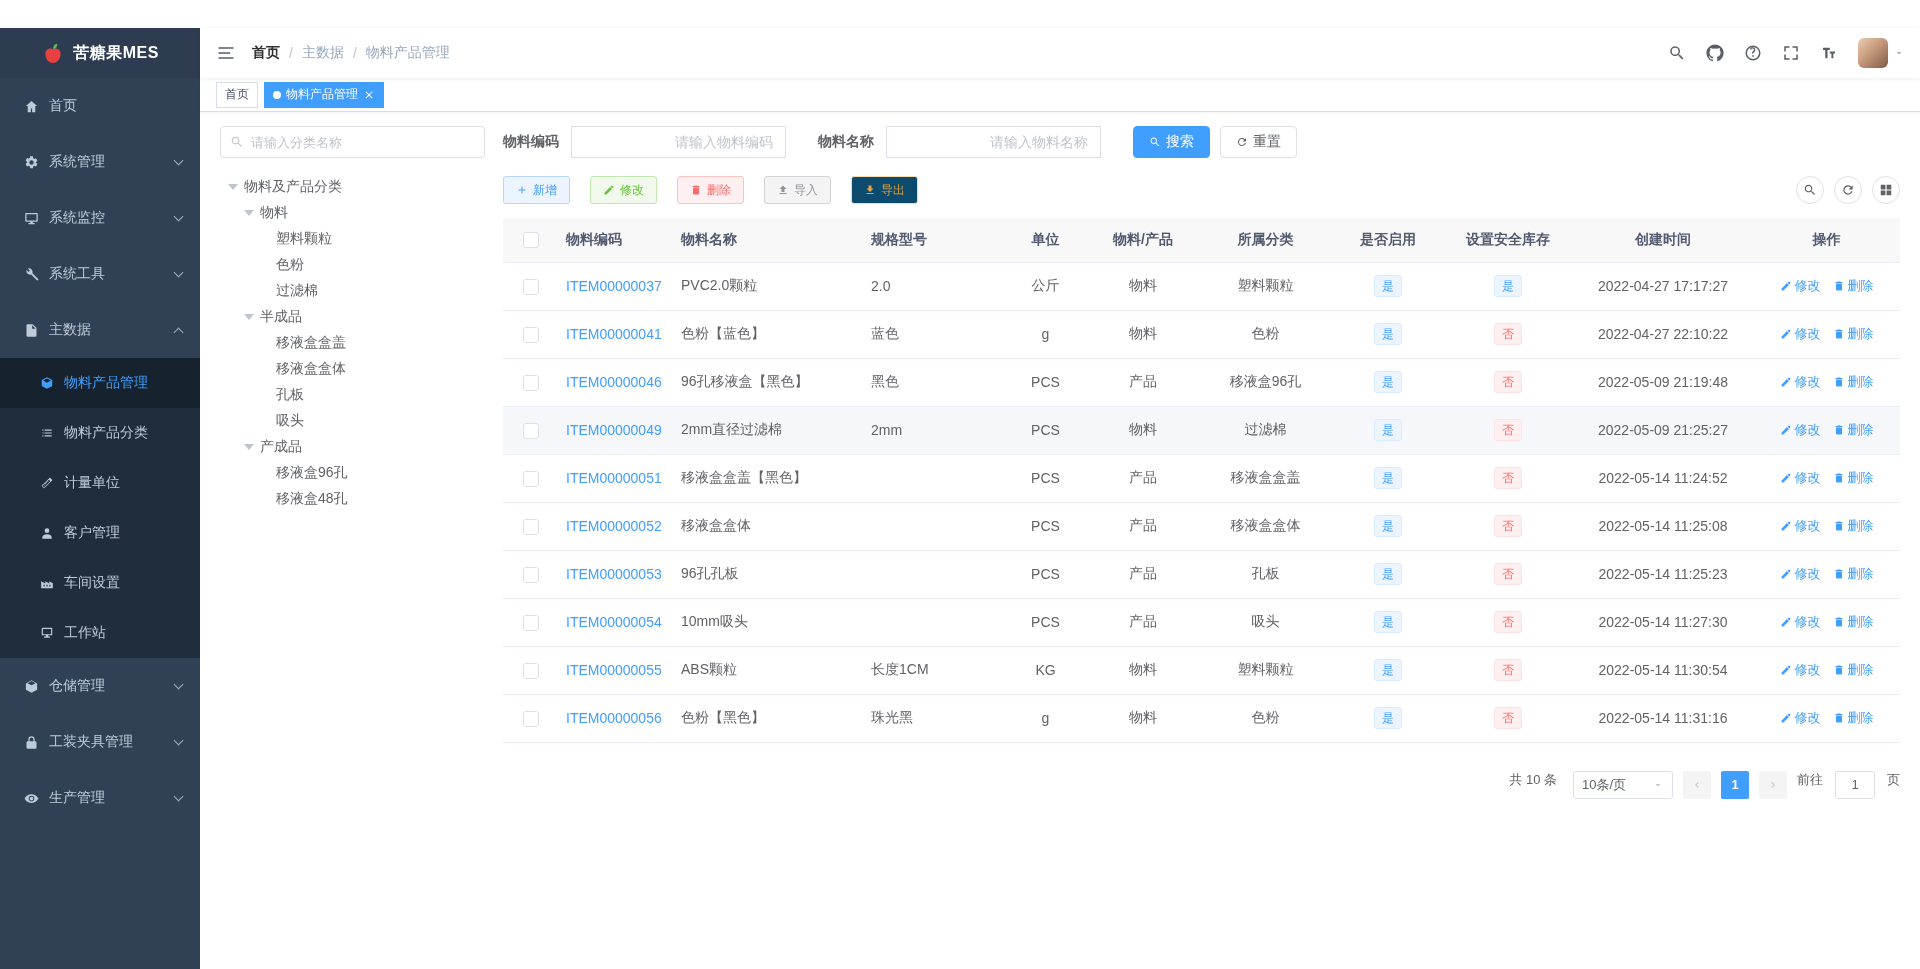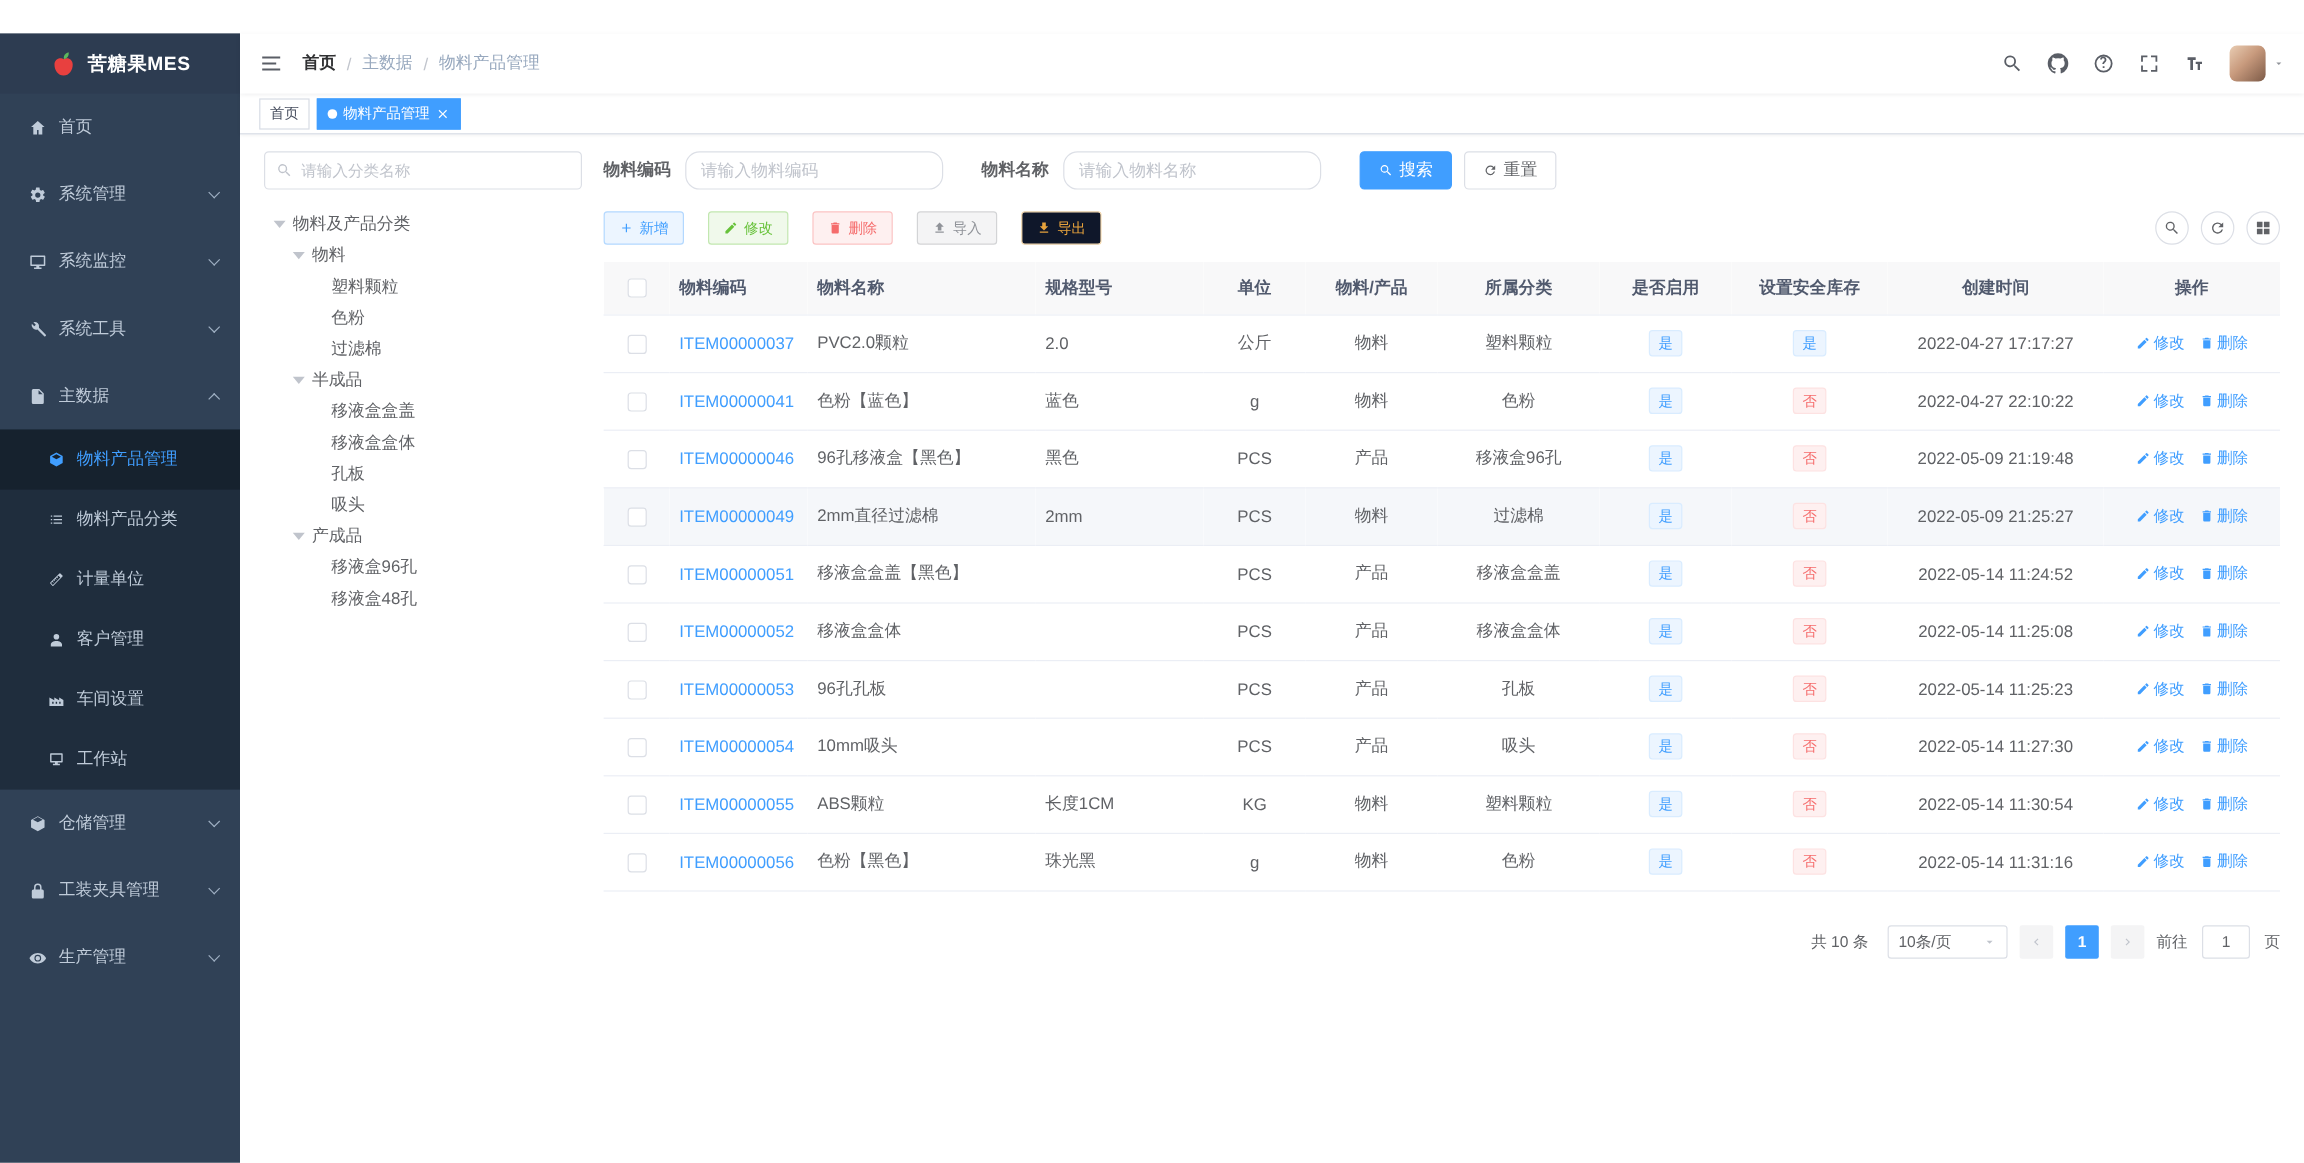--- a/index.html
+++ b/index.html
@@ -61,52 +61,52 @@
   .tree { margin-top:16px; }
   .tree-node { height:26px; display:flex; align-items:center; cursor:pointer; color:#606266; white-space:nowrap; }
   .tree-caret { width:0; height:0; border-left:5px solid transparent; border-right:5px solid transparent; border-top:6px solid #c0c4cc; margin-right:6px; flex-shrink:0; }
   .tree-caret-ph { width:16px; flex-shrink:0; }
 
   
   .table-area { flex:1; min-width:0; }
   .filter-row { display:flex; align-items:center; }
   .f-item { display:flex; align-items:center; margin-right:32px; }
   .f-label { font-weight:700; color:#606266; margin-right:12px; white-space:nowrap; }
-  .f-input { width:215px; height:32px; border:1px solid #dcdfe6; border-radius:12px; padding:0 12px; font-size:14px; color:#606266; outline:none; }
+  .f-input { width:215px; height:32px; border:1px solid #dcdfe6; border-radius:0; padding:0 12px; font-size:14px; color:#606266; outline:none;text-align:right; }
   .btn { height:32px; display:inline-flex; align-items:center; gap:5px; padding:0 15px; border-radius:4px; font-size:14px; border:1px solid #dcdfe6; background:#fff; color:#606266; cursor:pointer; }
   .btn-primary { background:#409eff; border-color:#409eff; color:#fff; }
   .btn + .btn { margin-left:10px; }
 
   
   .toolbar { display:flex; align-items:center; margin-top:18px; }
   .toolbar-left { display:flex; gap:20px; }
   .tbtn { height:28px; padding:0 12px; font-size:12px; border-radius:3px; display:inline-flex; align-items:center; gap:5px; cursor:pointer; border:1px solid; }
   .tbtn.primary { color:#409eff; background:#ecf5ff; border-color:#b3d8ff; }
   .tbtn.success { color:#67c23a; background:#f0f9eb; border-color:#c2e7b0; }
   .tbtn.danger  { color:#f56c6c; background:#fef0f0; border-color:#fbc4c4; }
   .tbtn.info    { color:#909399; background:#f4f4f5; border-color:#d3d4d6; }
-  .tbtn.warning { color:#e6a23c; background:#0f172a; border-color:#f5dab1; }
+  .tbtn.warning { color:#e6a23c; background:#0c4a6e; border-color:#f5dab1; }
   .toolbar-right { margin-left:auto; display:flex; gap:10px; }
   .circ { width:28px; height:28px; border:1px solid #dcdfe6; border-radius:50%; background:#fff; color:#606266; display:flex; align-items:center; justify-content:center; cursor:pointer; }
 
   
   .grid { width:100%; border-collapse:collapse; table-layout:fixed; margin-top:14px; }
   .grid th { height:44px; background:#f8f8f9; color:#515a6e; font-weight:700; font-size:14px; border-bottom:1px solid #ebeef5; padding:0 8px; white-space:nowrap; overflow:hidden; }
   .grid td { height:48px; border-bottom:1px solid #ebeef5; padding:0 8px; font-size:14px; color:#606266; white-space:nowrap; overflow:hidden; }
   .grid tbody tr:nth-child(4) { background:#f5f7fa; }
   .c-left { text-align:left; } .c-center { text-align:center; }
   .code-link { color:#409eff; cursor:pointer; text-decoration:none; }
   .badge { display:inline-block; min-width:28px; padding:0 4px; height:22px; line-height:20px; font-size:12px; border-radius:3px; border:1px solid; text-align:center; }
   .b-blue { color:#409eff; background:#ecf5ff; border-color:#d9ecff; }
   .b-red  { color:#f56c6c; background:#fef0f0; border-color:#fde2e2; }
   .act { display:inline-flex; align-items:center; gap:3px; color:#409eff; font-size:13px; cursor:pointer; margin:0 6px; }
   .checkbox { display:inline-block; width:16px; height:16px; border:1px solid #dcdfe6; border-radius:3px; background:#fff; vertical-align:middle; cursor:pointer; }
 
   
-  .pagination { display:flex; align-items:center; justify-content:flex-end; gap:10px; margin-top:28px; font-size:13px; color:#606266; }
+  .pagination { display:flex; justify-content:flex-end; gap:10px; margin-top:28px; font-size:13px; color:#606266; }
   .pg-total { margin-right:6px; white-space:nowrap; }
   .pg-size { width:100px; height:28px; border:1px solid #dcdfe6; border-radius:3px; display:flex; align-items:center; justify-content:space-between; padding:0 8px; background:#fff; cursor:pointer; color:#606266; }
   .pg-size .ic { color:#c0c4cc; }
   .pg-btn { width:28px; height:28px; border:none; background:#f4f4f5; border-radius:2px; color:#c0c4cc; display:flex; align-items:center; justify-content:center; cursor:pointer; }
   .pg-num { min-width:28px; height:28px; border:none; background:#409eff; color:#fff; border-radius:2px; font-size:13px; font-weight:600; cursor:pointer; }
   .pg-goto-input { width:40px; height:28px; border:1px solid #dcdfe6; border-radius:3px; text-align:center; font-size:13px; color:#606266; outline:none; margin:0 2px; }
 </style>
 </head>
 <body>
 

